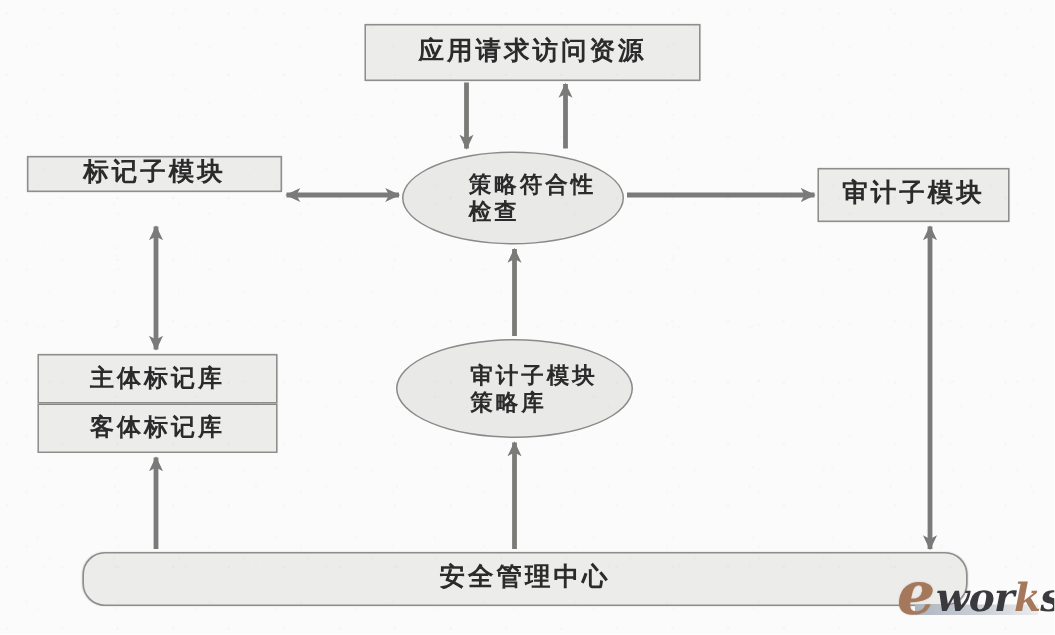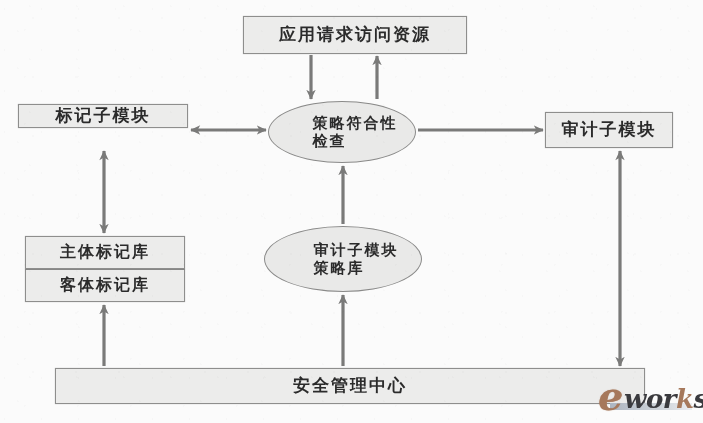--- a/index.html
+++ b/index.html
@@ -181,21 +181,21 @@
     <span class="txt">主体标记库</span>
   </div>
 
   <div class="ellipse" style="left:264px; top:226px; width:158px; height:66px; font-size:15px;">
     <span class="txt">
       <span>审计子模块</span><br>
       <span>策略库</span>
     </span>
   </div>
 
-  <div class="node" style="left:55px; top:368px; width:590px; height:36px; font-size:17px;">
+  <div class="node" style="left:55px; top:368px; width:590px; height:36px; font-size:17px;border-radius:15px;">
     <span class="txt">安全管理中心</span>
   </div>
 
   <div id="watermark" style="left:596px; top:376px;">
     <div class="bar"></div>
     <div class="eglyph">e</div>
     <div class="wordmark"><span>wor</span><span class="k">k</span><span>s</span></div>
   </div>
 
 </div>

